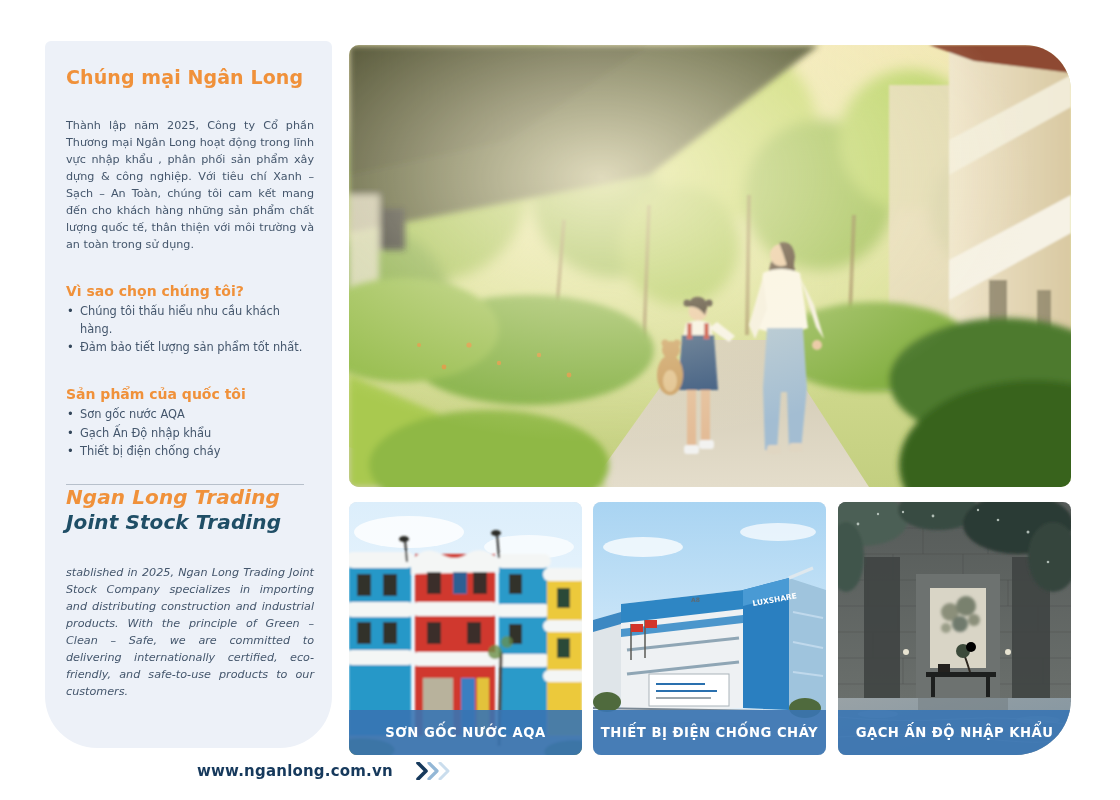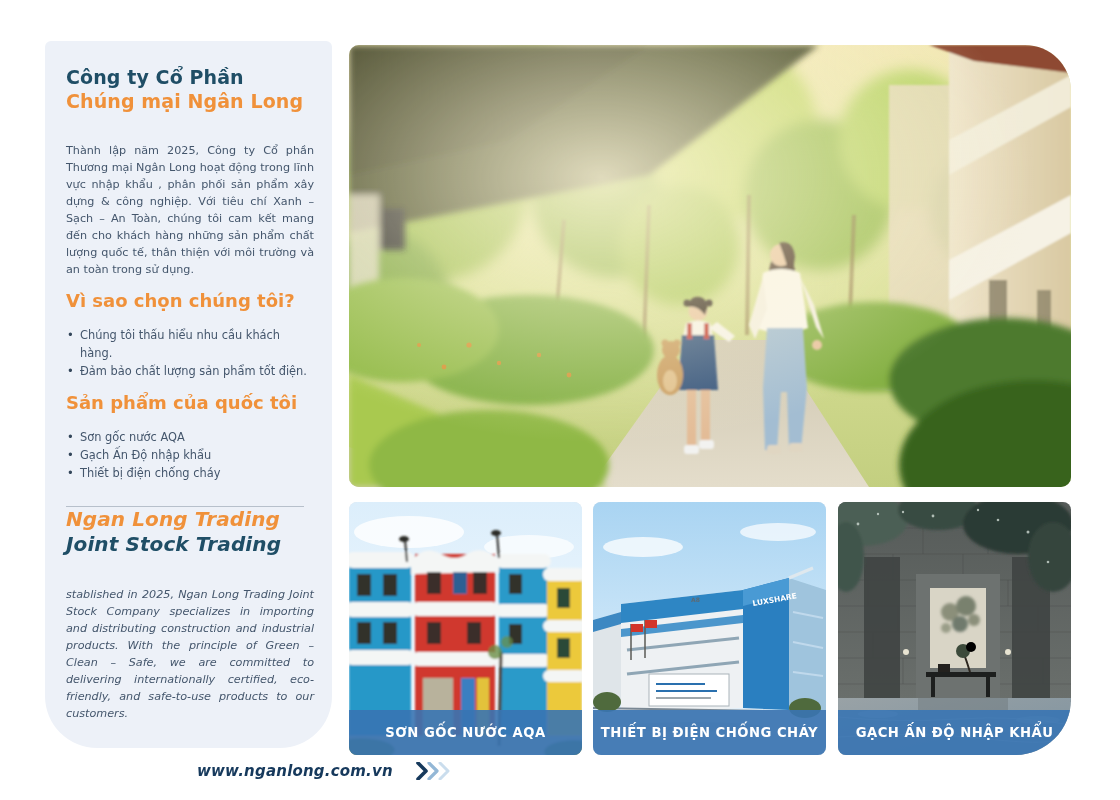--- a/index.html
+++ b/index.html
@@ -9,22 +9,22 @@
 
   
   .card { position:absolute; left:45px; top:41px; width:287px; height:707px;
           background:#edf1f8; border-radius:6px 6px 52px 52px;
           padding:24px 18px 0 21px; }
   .title { font-size:19px; font-weight:700; line-height:1.28; letter-spacing:.1px; }
   .t-navy { color:#1f4e66; display:block; }
   .t-orange { color:#f0913a; display:block; }
   .body-p { margin-top:28px; font-size:11.2px; line-height:1.52; color:#44566c;
             text-align:justify; }
-  .h-orange { margin-top:12px; font-size:18px; font-weight:700; color:#f0913a; }
-  ul.blist { margin-top:15px; list-style:none; }
+  .h-orange { margin-top:30px; font-size:14px; font-weight:700; color:#f0913a; }
+  ul.blist { margin-top:3px; list-style:none; }
   ul.blist li { position:relative; padding-left:14px; font-size:11.4px;
                 line-height:1.58; color:#44566c; }
   ul.blist li::before { content:"•"; position:absolute; left:1px; color:#33465a; }
   .divider { margin-top:24px; border:none; border-top:1.2px solid #b7c0cb; width:96%; }
   .en { font-style:italic; }
   .en-title { font-size:20px; font-weight:700; line-height:1.28; }
   .en-title .t-navy { font-weight:600; }
   .en-p { font-size:11.2px; }
 
   
@@ -36,40 +36,39 @@
   .thumb1 { left:349px; }
   .thumb2 { left:593px; }
   .thumb3 { left:838px; border-radius:8px 8px 56px 8px; }
   .thumb figcaption { position:absolute; left:0; right:0; bottom:0; height:45px;
       background:rgba(56,116,179,.9); color:#ffffff; display:flex; align-items:center;
       justify-content:center; font-size:13.2px; font-weight:700; letter-spacing:.5px;
       white-space:nowrap; }
 
   
   .footer { position:absolute; left:197px; top:762px; display:flex;
-            align-items:center; gap:23px;font-style:italic; }
+            align-items:center; gap:23px; }
   .footer a { font-size:15px; font-weight:700; color:#16395c; text-decoration:none;
               letter-spacing:.2px; }
 </style>
 </head>
 <body>
 
 <div class="page">
 
   <aside class="card">
     <h1 class="title">
-      <span class="t-navy">Công ty Cổ Phần</span>
       <span class="t-orange">Chúng mại Ngân Long</span>
     </h1>
     <p class="body-p">Thành lập năm 2025, Công ty Cổ phần Thương mại Ngân Long hoạt động trong lĩnh vực nhập khẩu , phân phối sản phẩm xây dựng &amp; công nghiệp. Với tiêu chí Xanh – Sạch – An Toàn, chúng tôi cam kết mang đến cho khách hàng những sản phẩm chất lượng quốc tế, thân thiện với môi trường và an toàn trong sử dụng.</p>
 
     <h2 class="h-orange">Vì sao chọn chúng tôi?</h2>
     <ul class="blist">
       <li>Chúng tôi thấu hiểu nhu cầu khách hàng.</li>
-      <li>Đảm bảo chất lượng sản phẩm tốt điện.</li>
+      <li>Đảm bảo tiết lượng sản phẩm tốt nhất.</li>
     </ul>
 
     <h2 class="h-orange">Sản phẩm của quốc tôi</h2>
     <ul class="blist">
       <li>Sơn gốc nước AQA</li>
       <li>Gạch Ấn Độ nhập khẩu</li>
       <li>Thiết bị điện chống cháy</li>
     </ul>
 
     <hr class="divider">

